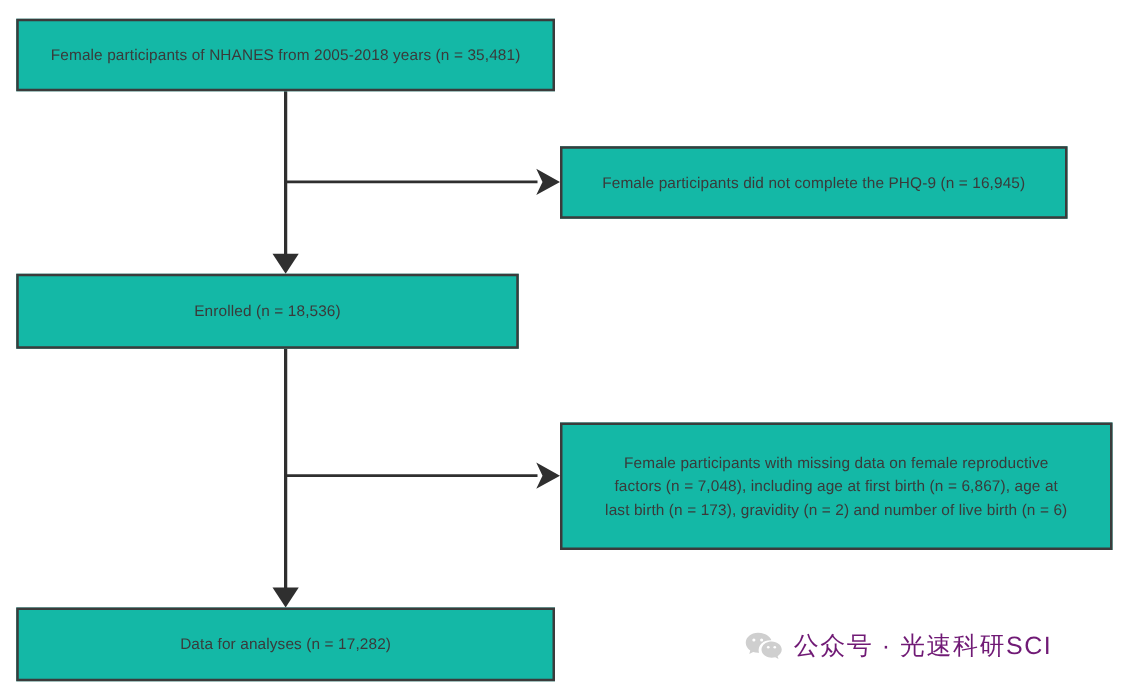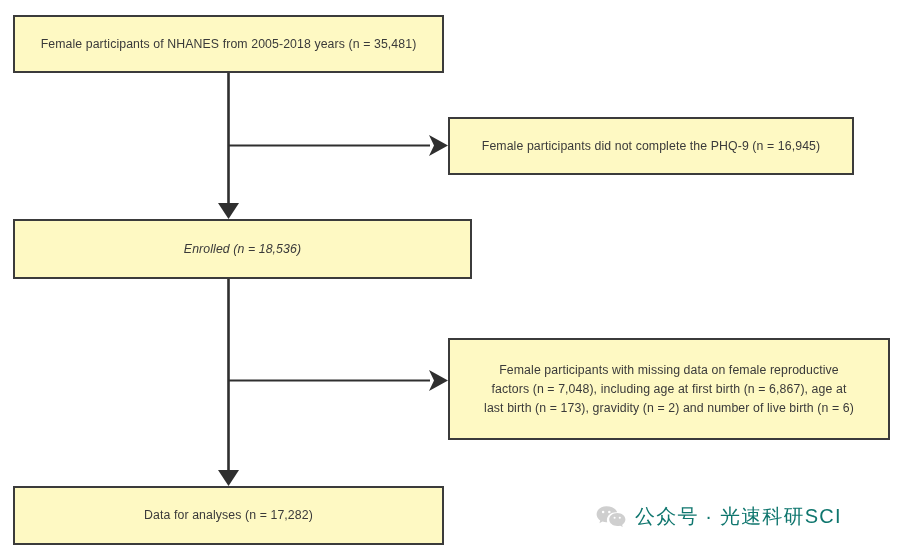--- a/index.html
+++ b/index.html
@@ -21,39 +21,39 @@
     left: 0;
     top: 0;
     width: 904px;
     height: 555px;
   }
 
   .node {
     position: absolute;
     box-sizing: border-box;
     border: 2px solid #3b3b3b;
-    background: #fef9c3;
+    background: #14b8a6;
     display: flex;
     align-items: center;
     justify-content: center;
     text-align: center;
     color: #3a3a3a;
     font-size: 12.3px;
     line-height: 19px;
     letter-spacing: 0.1px;
   }
   .node .node-text {
     display: block;
     padding: 0 10px;
     white-space: pre-line;
   }
 
   
   #node-source   { left: 13px;  top: 15px;  width: 431px; height: 58px; }
-  #node-enrolled { left: 13px;  top: 219px; width: 459px; height: 60px; font-style: italic; }
+  #node-enrolled { left: 13px;  top: 219px; width: 402px; height: 60px; }
   #node-final    { left: 13px;  top: 486px; width: 431px; height: 59px; }
   #node-excl-1   { left: 448px; top: 117px; width: 406px; height: 58px; }
   #node-excl-2   { left: 448px; top: 338px; width: 442px; height: 102px; }
 
   
   #connectors {
     position: absolute;
     left: 0;
     top: 0;
     width: 904px;
@@ -62,21 +62,21 @@
   }
 
   
   #watermark {
     position: absolute;
     left: 596px;
     top: 503px;
     display: flex;
     align-items: center;
     gap: 9px;
-    color: #0f766e;
+    color: #701a75;
     font-size: 20px;
     letter-spacing: 1.2px;
     white-space: nowrap;
     user-select: none;
   }
   #watermark .wm-text { display: block; }
   .wechat-icon { display: block; }
 </style>
 </head>
 <body>

